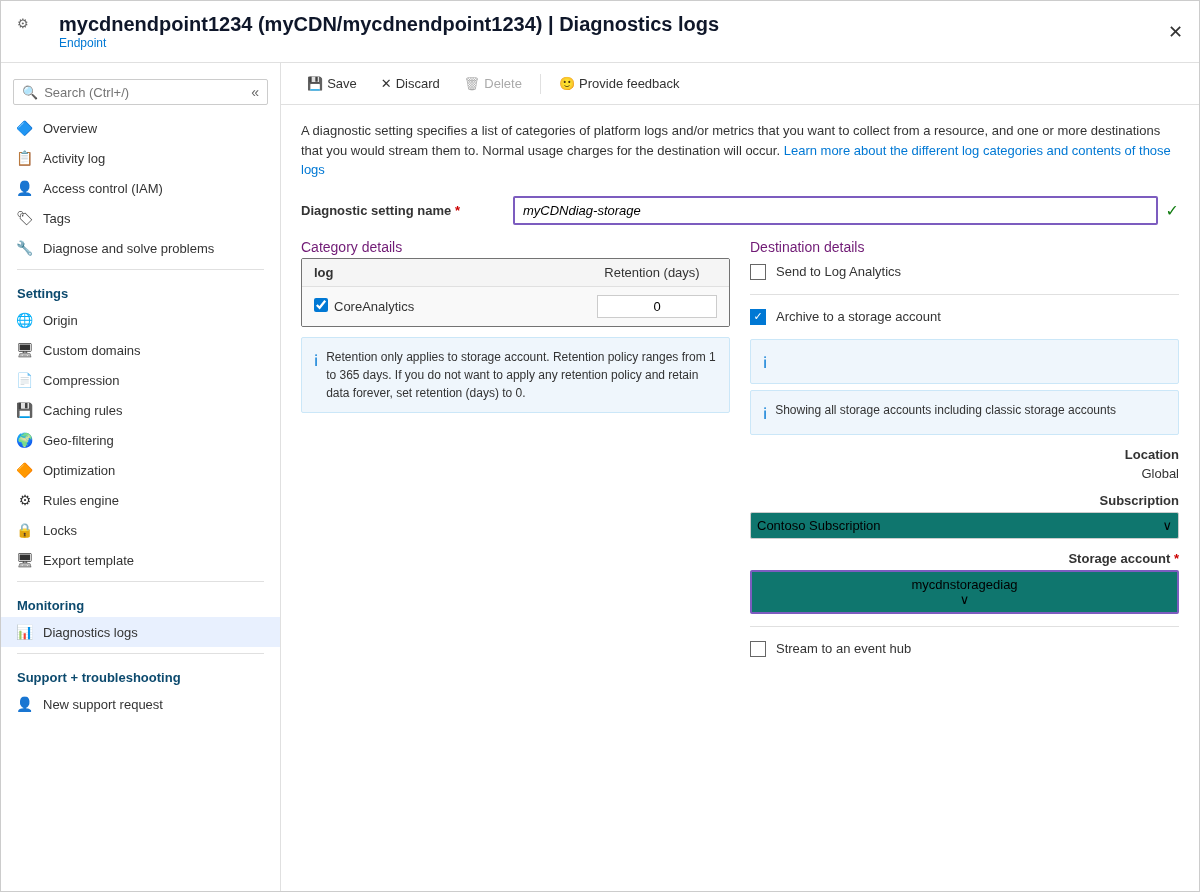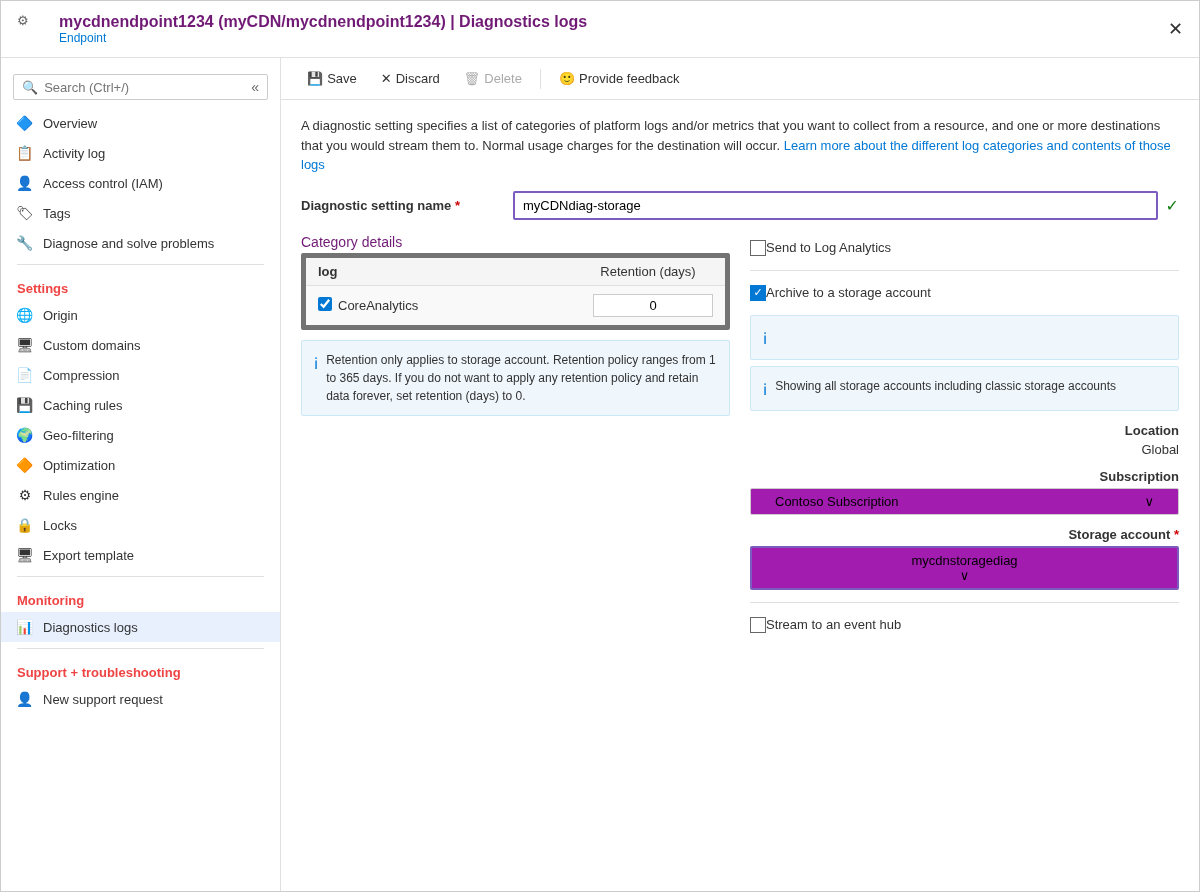--- a/index.html
+++ b/index.html
@@ -3,36 +3,36 @@
   <meta charset="utf-8">
   <style>
     * { box-sizing: border-box; margin: 0; padding: 0; font-family: 'Segoe UI', Arial, sans-serif; font-size: 13px; }
     body { background: #fff; overflow: hidden; }
     .container { display: flex; flex-direction: column; width: 1200px; height: 892px; border: 1px solid #ccc; }
 
     
     .header { display: flex; align-items: center; justify-content: space-between; padding: 12px 16px; border-bottom: 1px solid #e0e0e0; background: #fff; }
     .header-left { display: flex; align-items: center; gap: 10px; }
     .header-icon { width: 32px; height: 32px; color: #666; }
-    .header-title { font-size: 16px; font-weight: 600; color: #701a75; }
+    .header-title { font-size: 20px; font-weight: 600; color: #0f172a; }
     .header-subtitle { font-size: 12px; color: #0078d4; }
     .close-btn { cursor: pointer; color: #333; font-size: 18px; border: none; background: none; }
 
     
     .main { display: flex; flex: 1; overflow: hidden; }
 
     
     .sidebar { width: 280px; border-right: 1px solid #e0e0e0; background: #fff; overflow-y: auto; padding: 8px 0; }
     .search-box { margin: 8px 12px; display: flex; align-items: center; border: 1px solid #ccc; border-radius: 2px; padding: 4px 8px; gap: 6px; }
     .search-box input { border: none; outline: none; font-size: 13px; width: 180px; }
     .collapse-btn { margin-left: auto; color: #666; cursor: pointer; font-size: 14px; }
     .nav-item { display: flex; align-items: center; padding: 7px 16px; gap: 10px; cursor: pointer; color: #333; }
     .nav-item.active { background: #e8f0fe; }
     .nav-icon { width: 16px; height: 16px; display: flex; align-items: center; justify-content: center; font-size: 14px; flex-shrink: 0; }
-    .section-label { padding: 10px 16px 4px; font-weight: 600; color: #ef4444; font-size: 13px; }
+    .section-label { padding: 10px 16px 4px; font-weight: 600; color: #0c4a6e; font-size: 13px; }
     .divider { height: 1px; background: #e0e0e0; margin: 6px 16px; }
 
     
     .content { flex: 1; overflow-y: auto; padding: 0; }
 
     
     .toolbar { display: flex; align-items: center; gap: 4px; padding: 8px 16px; border-bottom: 1px solid #e0e0e0; }
     .toolbar-btn { display: flex; align-items: center; gap: 4px; padding: 5px 10px; cursor: pointer; border: none; background: none; color: #333; font-size: 13px; border-radius: 2px; }
     .toolbar-btn.disabled { color: #aaa; cursor: default; }
     .toolbar-sep { width: 1px; height: 20px; background: #e0e0e0; margin: 0 4px; }
@@ -51,46 +51,46 @@
     .valid-check { color: #107c10; font-size: 16px; margin-left: 8px; }
 
     
     .two-col { display: flex; gap: 20px; margin-top: 8px; }
     .col-left { flex: 1; }
     .col-right { flex: 1; }
 
     .col-header { font-weight: 400; font-size: 14px; color: #701a75; margin-bottom: 3px; }
 
     
-    .log-table { border: 5px solid #737373; border-radius: 2px; overflow: hidden; }
+    .log-table { border: 1px solid #737373; border-radius: 2px; overflow: hidden; }
     .log-table-header { display: flex; padding: 6px 12px; background: #f5f5f5; border-bottom: 1px solid #e0e0e0; }
     .log-col-name { flex: 1; font-weight: 600; color: #333; }
     .log-col-retention { width: 130px; font-weight: 400; color: #333; text-align: center; }
     .log-row { display: flex; align-items: center; padding: 8px 12px; background: #f9f9f9; }
     .log-row-check { width: 20px; }
     .log-row-name { flex: 1; color: #333; }
     .retention-input { width: 120px; }
     .retention-input input { width: 100%; padding: 3px 6px; border: 1px solid #ccc; font-size: 13px; text-align: center; }
 
     
     .info-box { background: #eff6fc; border: 1px solid #cbe7f8; border-radius: 2px; padding: 10px 12px; margin-top: 10px; display: flex; gap: 8px; }
     .info-icon { color: #0078d4; font-size: 16px; flex-shrink: 0; margin-top: 1px; }
     .info-text { font-size: 12px; color: #333; line-height: 1.5; }
 
     
-    .dest-item { display: flex; align-items: center; padding: 6px 0; }
+    .dest-item { display: flex; align-items: center; gap: 10px; padding: 6px 0; }
     .dest-label { font-size: 13px; color: #333; }
     .checkbox-custom { width: 16px; height: 16px; border: 1px solid #666; background: #fff; display: flex; align-items: center; justify-content: center; cursor: pointer; flex-shrink: 0; }
     .checkbox-custom.checked { background: #0078d4; border-color: #0078d4; color: #fff; font-size: 11px; }
     .divider-h { height: 1px; background: #e0e0e0; margin: 8px 0; }
 
     .field-group { margin-bottom: 12px; text-align: right; }
     .field-group-label { font-weight: 600; font-size: 13px; color: #333; margin-bottom: 4px; }
     .field-group-value { font-size: 13px; color: #333; margin-bottom: 4px; }
-    .select-field { width: 100%; padding: 5px 24px; border: 1px solid #ccc; border-radius: 2px; font-size: 13px; background: #a21caf; cursor: pointer; display: flex; align-items: center; justify-content: space-between; }
+    .select-field { width: 100%; padding: 5px 6px; border: 1px solid #ccc; border-radius: 2px; font-size: 13px; background: #0f766e; cursor: pointer; display: flex; align-items: center; justify-content: space-between; }
     .select-field.active { border: 2px solid #7c5cbf; flex-direction: column; }
 
     
     input[type="checkbox"] { width: 14px; height: 14px; cursor: pointer; accent-color: #0078d4; }
   </style>
 </head>
 <body>
 
 <div class="container">
 
@@ -219,21 +219,21 @@
           <span>A diagnostic setting specifies a list of categories of platform logs and/or metrics that you want to collect from a resource, and one or more destinations that you would stream them to. Normal usage charges for the destination will occur. </span>
           <a href="#">Learn more about the different log categories and contents of those logs</a>
         </p>
 
         <div class="form-row">
           <div class="form-label">
             <span>Diagnostic setting name</span>
             <span class="required">*</span>
           </div>
           <div class="form-input-valid">
-            <input type="text" class="form-input" style="width: 500px; padding-right: 40px;" value="myCDNdiag-storage">
+            <input type="text" class="form-input" style="width: 500px; padding-right: 40px; font-style: italic;" value="myCDNdiag-storage">
             <span class="valid-check">✓</span>
           </div>
         </div>
 
         <div class="two-col">
 
           <div class="col-left">
             <div class="col-header">Category details</div>
 
             <div class="log-table">
@@ -252,20 +252,21 @@
               </div>
             </div>
 
             <div class="info-box">
               <span class="info-icon">ℹ</span>
               <div class="info-text">Retention only applies to storage account. Retention policy ranges from 1 to 365 days. If you do not want to apply any retention policy and retain data forever, set retention (days) to 0.</div>
             </div>
           </div>
 
           <div class="col-right">
+            <div class="col-header">Destination details</div>
 
             <div class="dest-item">
               <div class="checkbox-custom"></div>
               <span class="dest-label">Send to Log Analytics</span>
             </div>
 
             <div class="divider-h"></div>
 
             <div class="dest-item">
               <div class="checkbox-custom checked">✓</div>

